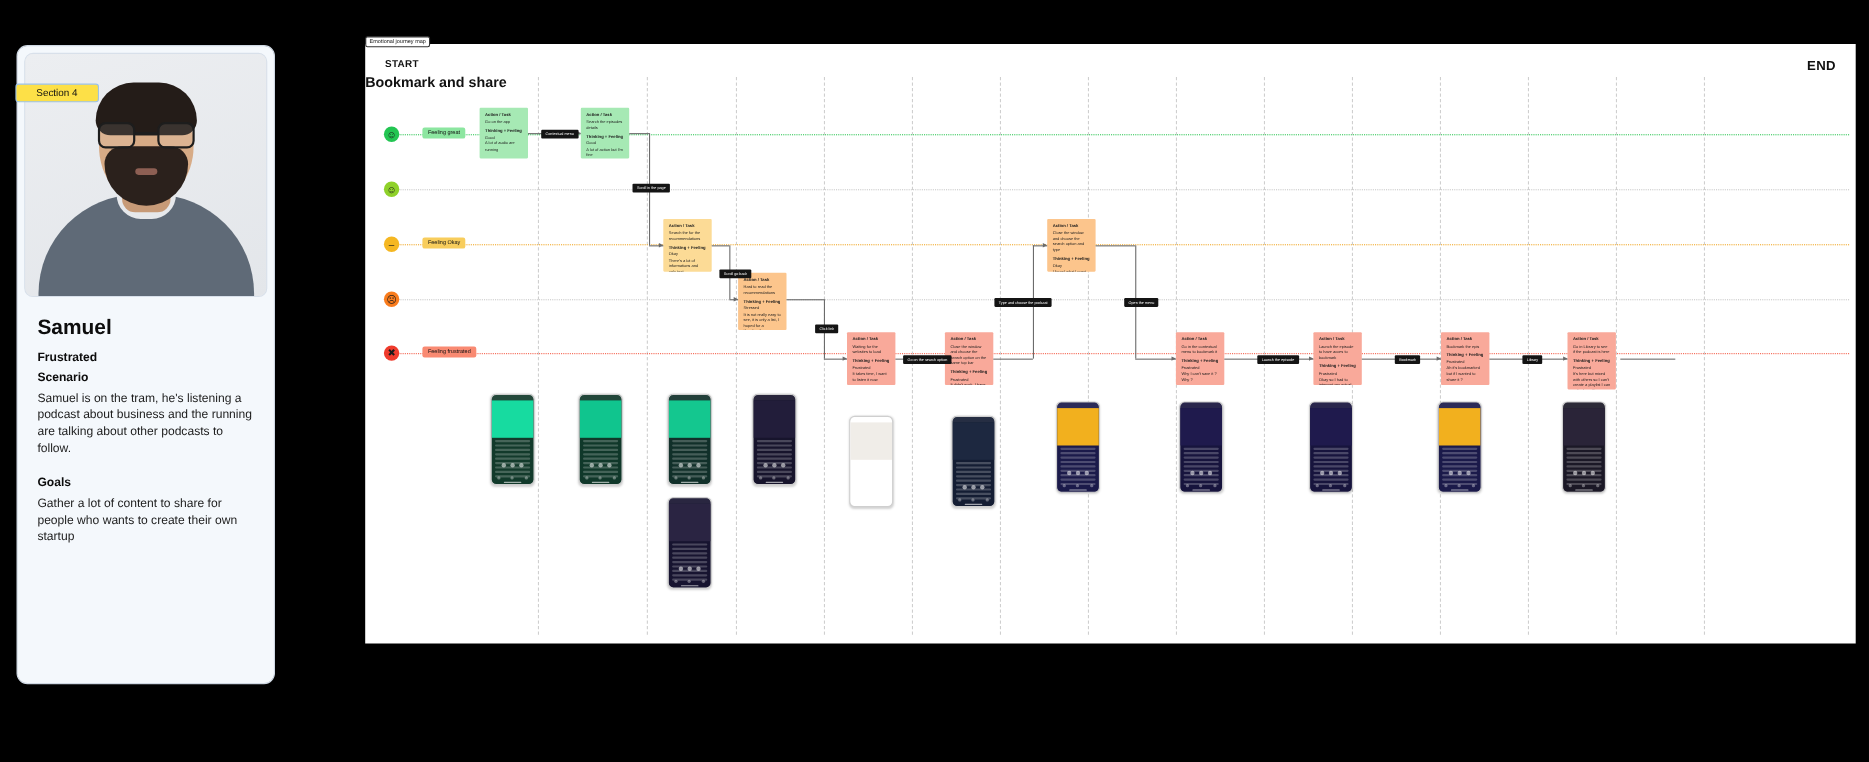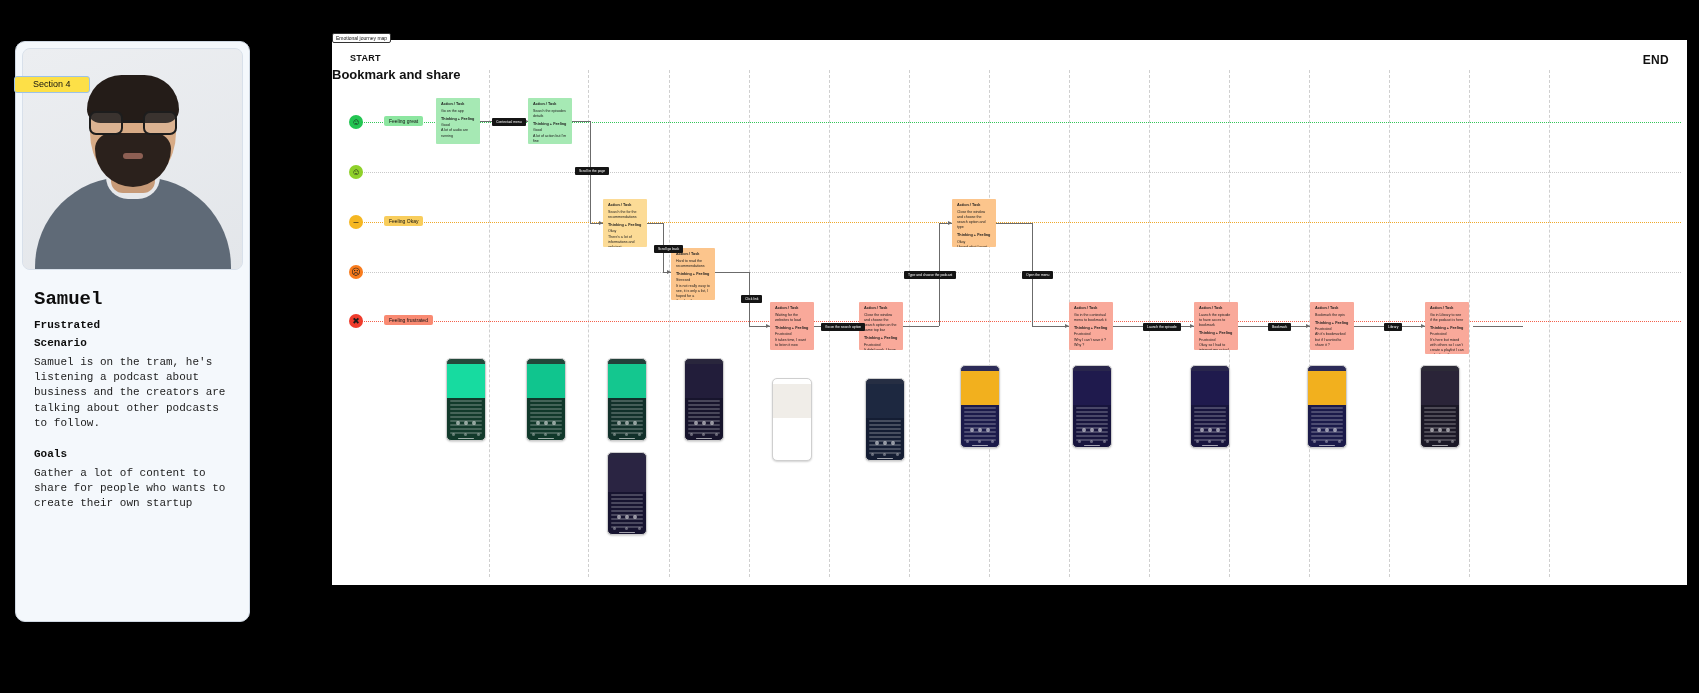--- a/index.html
+++ b/index.html
@@ -45,21 +45,21 @@
       width:76px; height:54px; background:#2b211c; border-radius:16px 16px 38px 38px; }
   .ph-mouth { position:absolute; left:50%; top:104px; transform:translateX(-50%);
       width:20px; height:6px; background:#8d5f53; border-radius:4px; }
   .ph-glass { position:absolute; left:50%; top:62px; transform:translateX(-50%);
       width:88px; height:24px; }
   .ph-glass .lens { position:absolute; top:0; width:34px; height:24px;
       border:2.5px solid #1d1d1d; border-radius:7px; background:rgba(255,255,255,.10); }
   .ph-glass .lens.l { left:0; } .ph-glass .lens.r { right:0; }
   .ph-glass .bridge { position:absolute; left:34px; top:9px; width:20px; height:2.5px; background:#1d1d1d; }
 
-  .persona-body { padding: 18px 18px 0 18px; font-family: Liberation Mono, monospace; }
+  .persona-body { padding: 18px 18px 0 18px; }
   .persona-name { font-size: 19px; font-weight: bold; color: #0d0d0d; margin-bottom: 9px; }
   .persona-facts { list-style: disc; padding-left: 17px; margin-bottom: 20px; }
   .persona-facts li { font-size: 11px; color: #222; line-height: 1.55; }
   .sec-head { font-size: 11px; font-weight: bold; color: #0d0d0d; margin-bottom: 6px; }
   .sec-body { font-size: 11px; color: #1c1c1c; line-height: 1.38; margin-bottom: 17px; }
 
   
   .board-tag {
     position: absolute; left: 332px; top: 33px;
     background: #ffffff; border: 1px solid #333; color: #111;
@@ -158,21 +158,21 @@
         <span class="lens l"></span>
         <span class="bridge"></span>
         <span class="lens r"></span>
       </div>
     </div>
 
     <div class="persona-body">
       <div class="persona-name">Samuel</div>
       <div class="sec-head">Frustrated</div>
       <div class="sec-head">Scenario</div>
-      <div class="sec-body">Samuel is on the tram, he's listening a podcast about business and the creators are talking about other podcasts to follow.</div>
+      <div class="sec-body">Samuel is on the tram, he's listening a podcast about business and the running are talking about other podcasts to follow.</div>
       <div class="sec-head">Goals</div>
       <div class="sec-body">Gather a lot of content to share for people who wants to create their own startup</div>
     </div>
   </div>
 
   <div class="board-tag">Emotional journey map</div>
 
   <div class="board">
     <div class="lbl-start">START</div>
     <div class="lbl-end">END</div>

